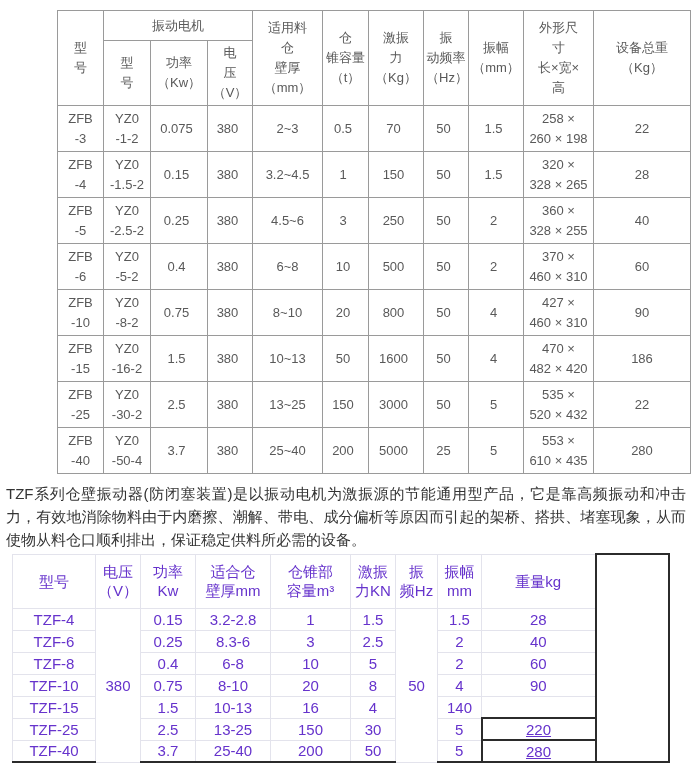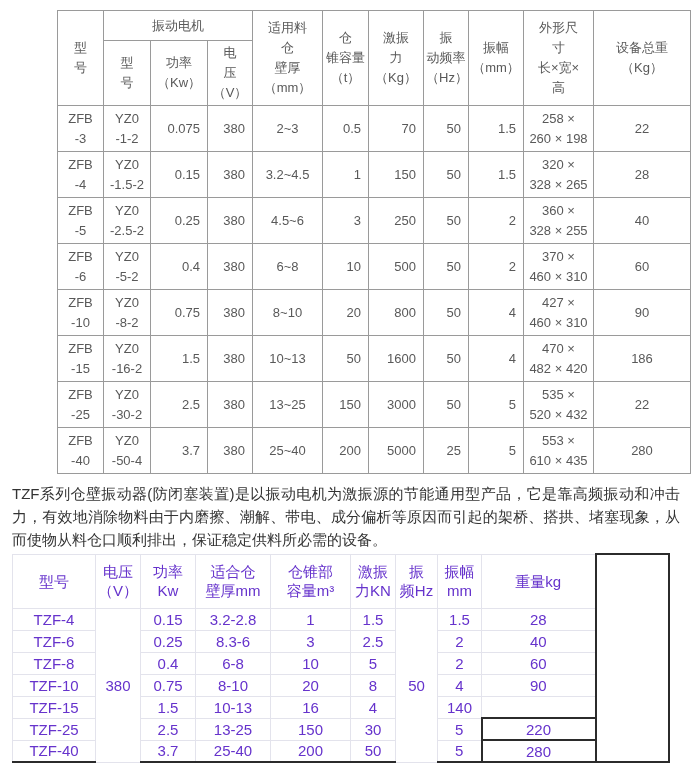--- a/index.html
+++ b/index.html
@@ -8,36 +8,36 @@
 
   
   table.t1{position:absolute;left:57px;top:10px;border-collapse:collapse;table-layout:fixed;
            width:633px;}
   table.t1 th,table.t1 td{border:1px solid #9a9a9a;color:#595959;font-weight:normal;
            font-size:13px;line-height:20px;text-align:center;vertical-align:middle;
            white-space:pre-line;padding:1px 2px;box-sizing:border-box;overflow:hidden;}
   table.t1 tr.grp{height:30px;}
   table.t1 tr.sub{height:65px;}
   table.t1 tr.dr{height:46px;}
-  table.t1 td.num{text-align:right;padding-right:7px;}
+  table.t1 td.num{padding-right:7px;}
 
   
-  .desc{position:absolute;left:0;top:482px;width:692px;padding:0 12px;box-sizing:border-box;
+  .desc{position:absolute;left:0;top:482px;width:692px;padding:0 6px;box-sizing:border-box;
         color:#333;font-size:15px;line-height:23px;text-align:justify;}
 
   
   table.t2{position:absolute;left:12px;top:553px;border-collapse:collapse;table-layout:fixed;
            width:656px;}
   table.t2 th,table.t2 td{border:1px solid #e3e3ec;color:#6633cc;font-weight:normal;
            font-size:15px;line-height:19px;text-align:center;vertical-align:middle;
            white-space:pre-line;padding:0 2px;box-sizing:border-box;overflow:hidden;}
   table.t2 tr.hd{height:54px;}
   table.t2 tr.dr{height:22px;}
   table.t2 .darkbox{border:2px solid #2b2b2b;}
-  table.t2 td.dk{border:2px solid #2b2b2b;}
+  table.t2 td.dk{border:2px solid #2b2b2b;text-decoration:underline;}
   table.t2 tr.last td{border-bottom:2px solid #2b2b2b;margin-left:30px;}
 </style>
 </head>
 <body>
 
 <div class="page">
 
   <table class="t1">
     <colgroup>
       <col style="width:46px">

